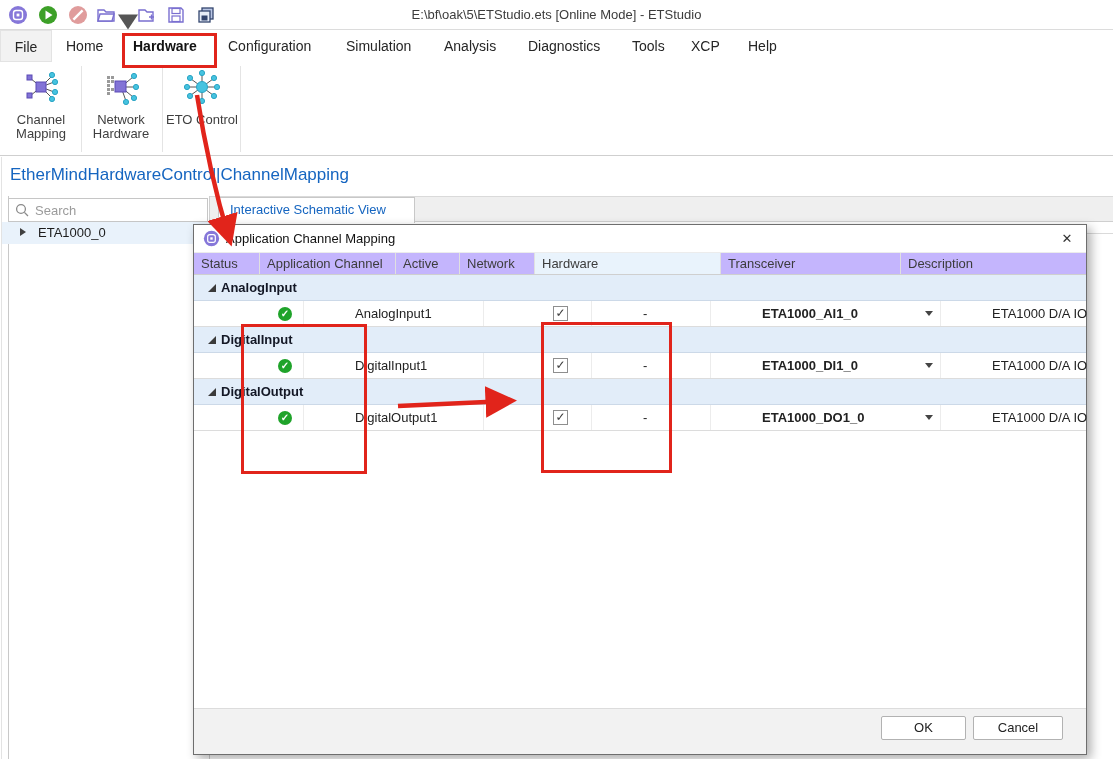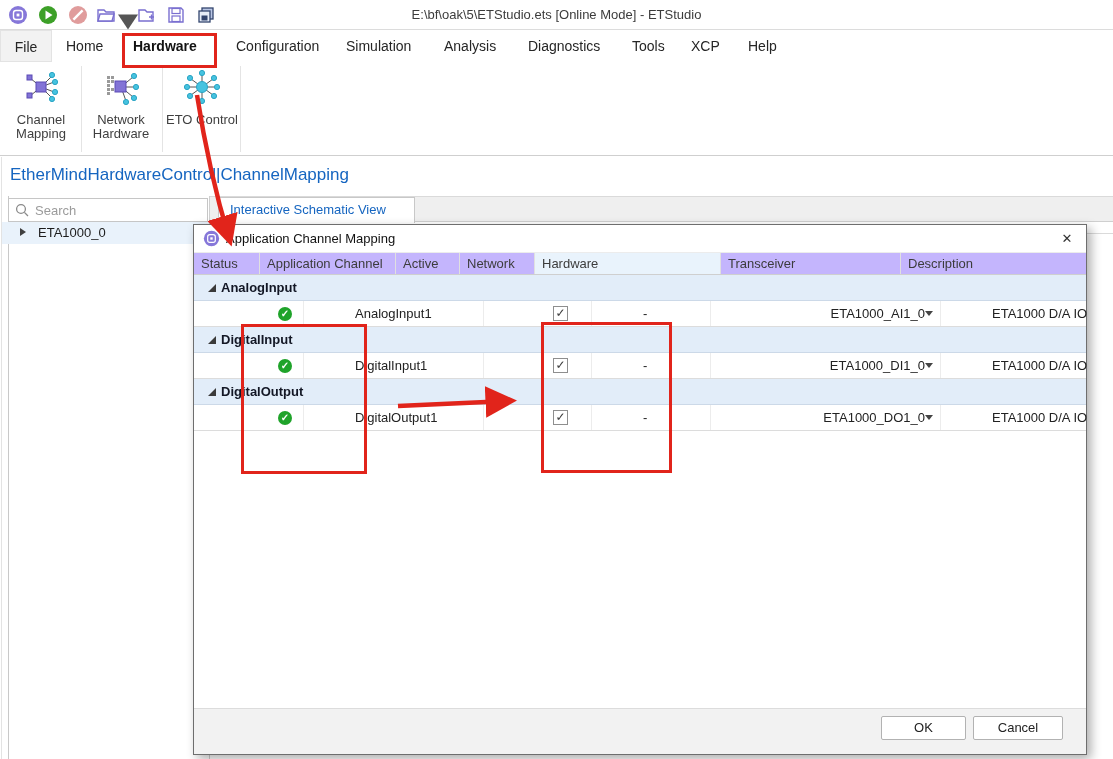--- a/index.html
+++ b/index.html
@@ -10,21 +10,21 @@
   
   #titlebar { position:absolute; left:0; top:0; width:1113px; height:30px; background:#fff; border-bottom:1px solid #dcdcdc; }
   #tb-title { position:absolute; left:0; right:0; top:0; height:30px; line-height:30px; text-align:center; font-size:13px; color:#3c3c3c; }
   .tbi { position:absolute; top:5px; width:20px; height:20px; }
   .tbi svg { width:20px; height:20px; display:block; }
 
   
   #menubar { position:absolute; left:0; top:30px; width:1113px; height:32px; background:#fff; }
   .mitem { position:absolute; top:0; height:32px; line-height:32px; font-size:14px; color:#262626; white-space:nowrap; }
   .mfile { left:0; width:52px; text-align:center; background:#f2f2f2; border:1px solid #e3e3e3; }
-  .m1 { left:66px; } .m2 { left:133px; font-weight:bold; color:#111; } .m3 { left:236px; }
+  .m1 { left:66px; } .m2 { left:133px; font-weight:bold; color:#111; } .m3 { left:228px; }
   .m4 { left:346px; } .m5 { left:444px; } .m6 { left:528px; } .m7 { left:632px; }
   .m8 { left:691px; } .m9 { left:748px; }
   #hw-underline { position:absolute; left:131px; top:57px; width:68px; height:4px; background:#1b6fc4; }
 
   
   #ribbon { position:absolute; left:0; top:62px; width:1113px; height:94px; background:#fff; border-bottom:1px solid #cfcfcf; }
   .ritem { position:absolute; top:6px; width:78px; text-align:center; }
   .r0 { left:2px; } .r1 { left:82px; } .r2 { left:163px; }
   .ritem svg { width:38px; height:38px; display:inline-block; }
   .rlabel { font-size:13px; color:#3f3f3f; line-height:14px; margin-top:3px; }
@@ -81,21 +81,21 @@
   .grow span { position:absolute; left:27px; top:0; line-height:25px; font-size:13px; font-weight:bold; color:#131725; }
 
   .drow { display:flex; height:26px; flex:0 0 26px; border-bottom:1px solid #dcdcdc; }
   .dc { font-size:13px; color:#222; line-height:25px; border-right:1px solid #ececec; overflow:hidden; white-space:nowrap; position:relative;margin-left:44px; }
   .dc.c-desc { border-right:none; }
   .status-ic { position:absolute; left:40px; top:6px; width:14px; height:14px; border-radius:50%; background:#1fa32a; }
   .status-ic::after { content:"\2713"; position:absolute; left:0; top:0; width:14px; height:14px; color:#fff; font-size:10px; font-weight:bold; line-height:14px; text-align:center; }
   .cell-pad { padding-left:7px; }
   .cb { position:absolute; left:25px; top:5px; width:15px; height:15px; background:#fff; border:1px solid #8e8e8e; }
   .cb::after { content:"\2713"; position:absolute; left:0; top:-1px; width:13px; height:15px; color:#3d3d3d; font-size:12px; line-height:15px; text-align:center; }
-  .hw-cell { display:flex; align-items:center; justify-content:flex-end; padding:0 7px; }
+  .hw-cell { display:flex; align-items:center; justify-content:space-between; padding:0 7px;font-weight:bold; }
   .dd-caret { width:0; height:0; border-top:5px solid #444; border-left:4px solid transparent; border-right:4px solid transparent; }
 
   #dlg-empty { flex:1 1 auto; background:#fff; }
   #dlg-footer { position:relative; height:46px; flex:0 0 46px; background:#f2f2f2; border-top:1px solid #dcdcdc; }
   .btn { position:absolute; top:7px; height:24px; background:#fff; border:1px solid #b2b2b2; border-radius:2px; font-size:13px; color:#222; text-align:center; line-height:22px; }
   #btn-ok { left:687px; width:85px; }
   #btn-cancel { left:779px; width:90px; }
 
   
   .ann { position:absolute; border:3px solid #e1241b; z-index:50; pointer-events:none; }

